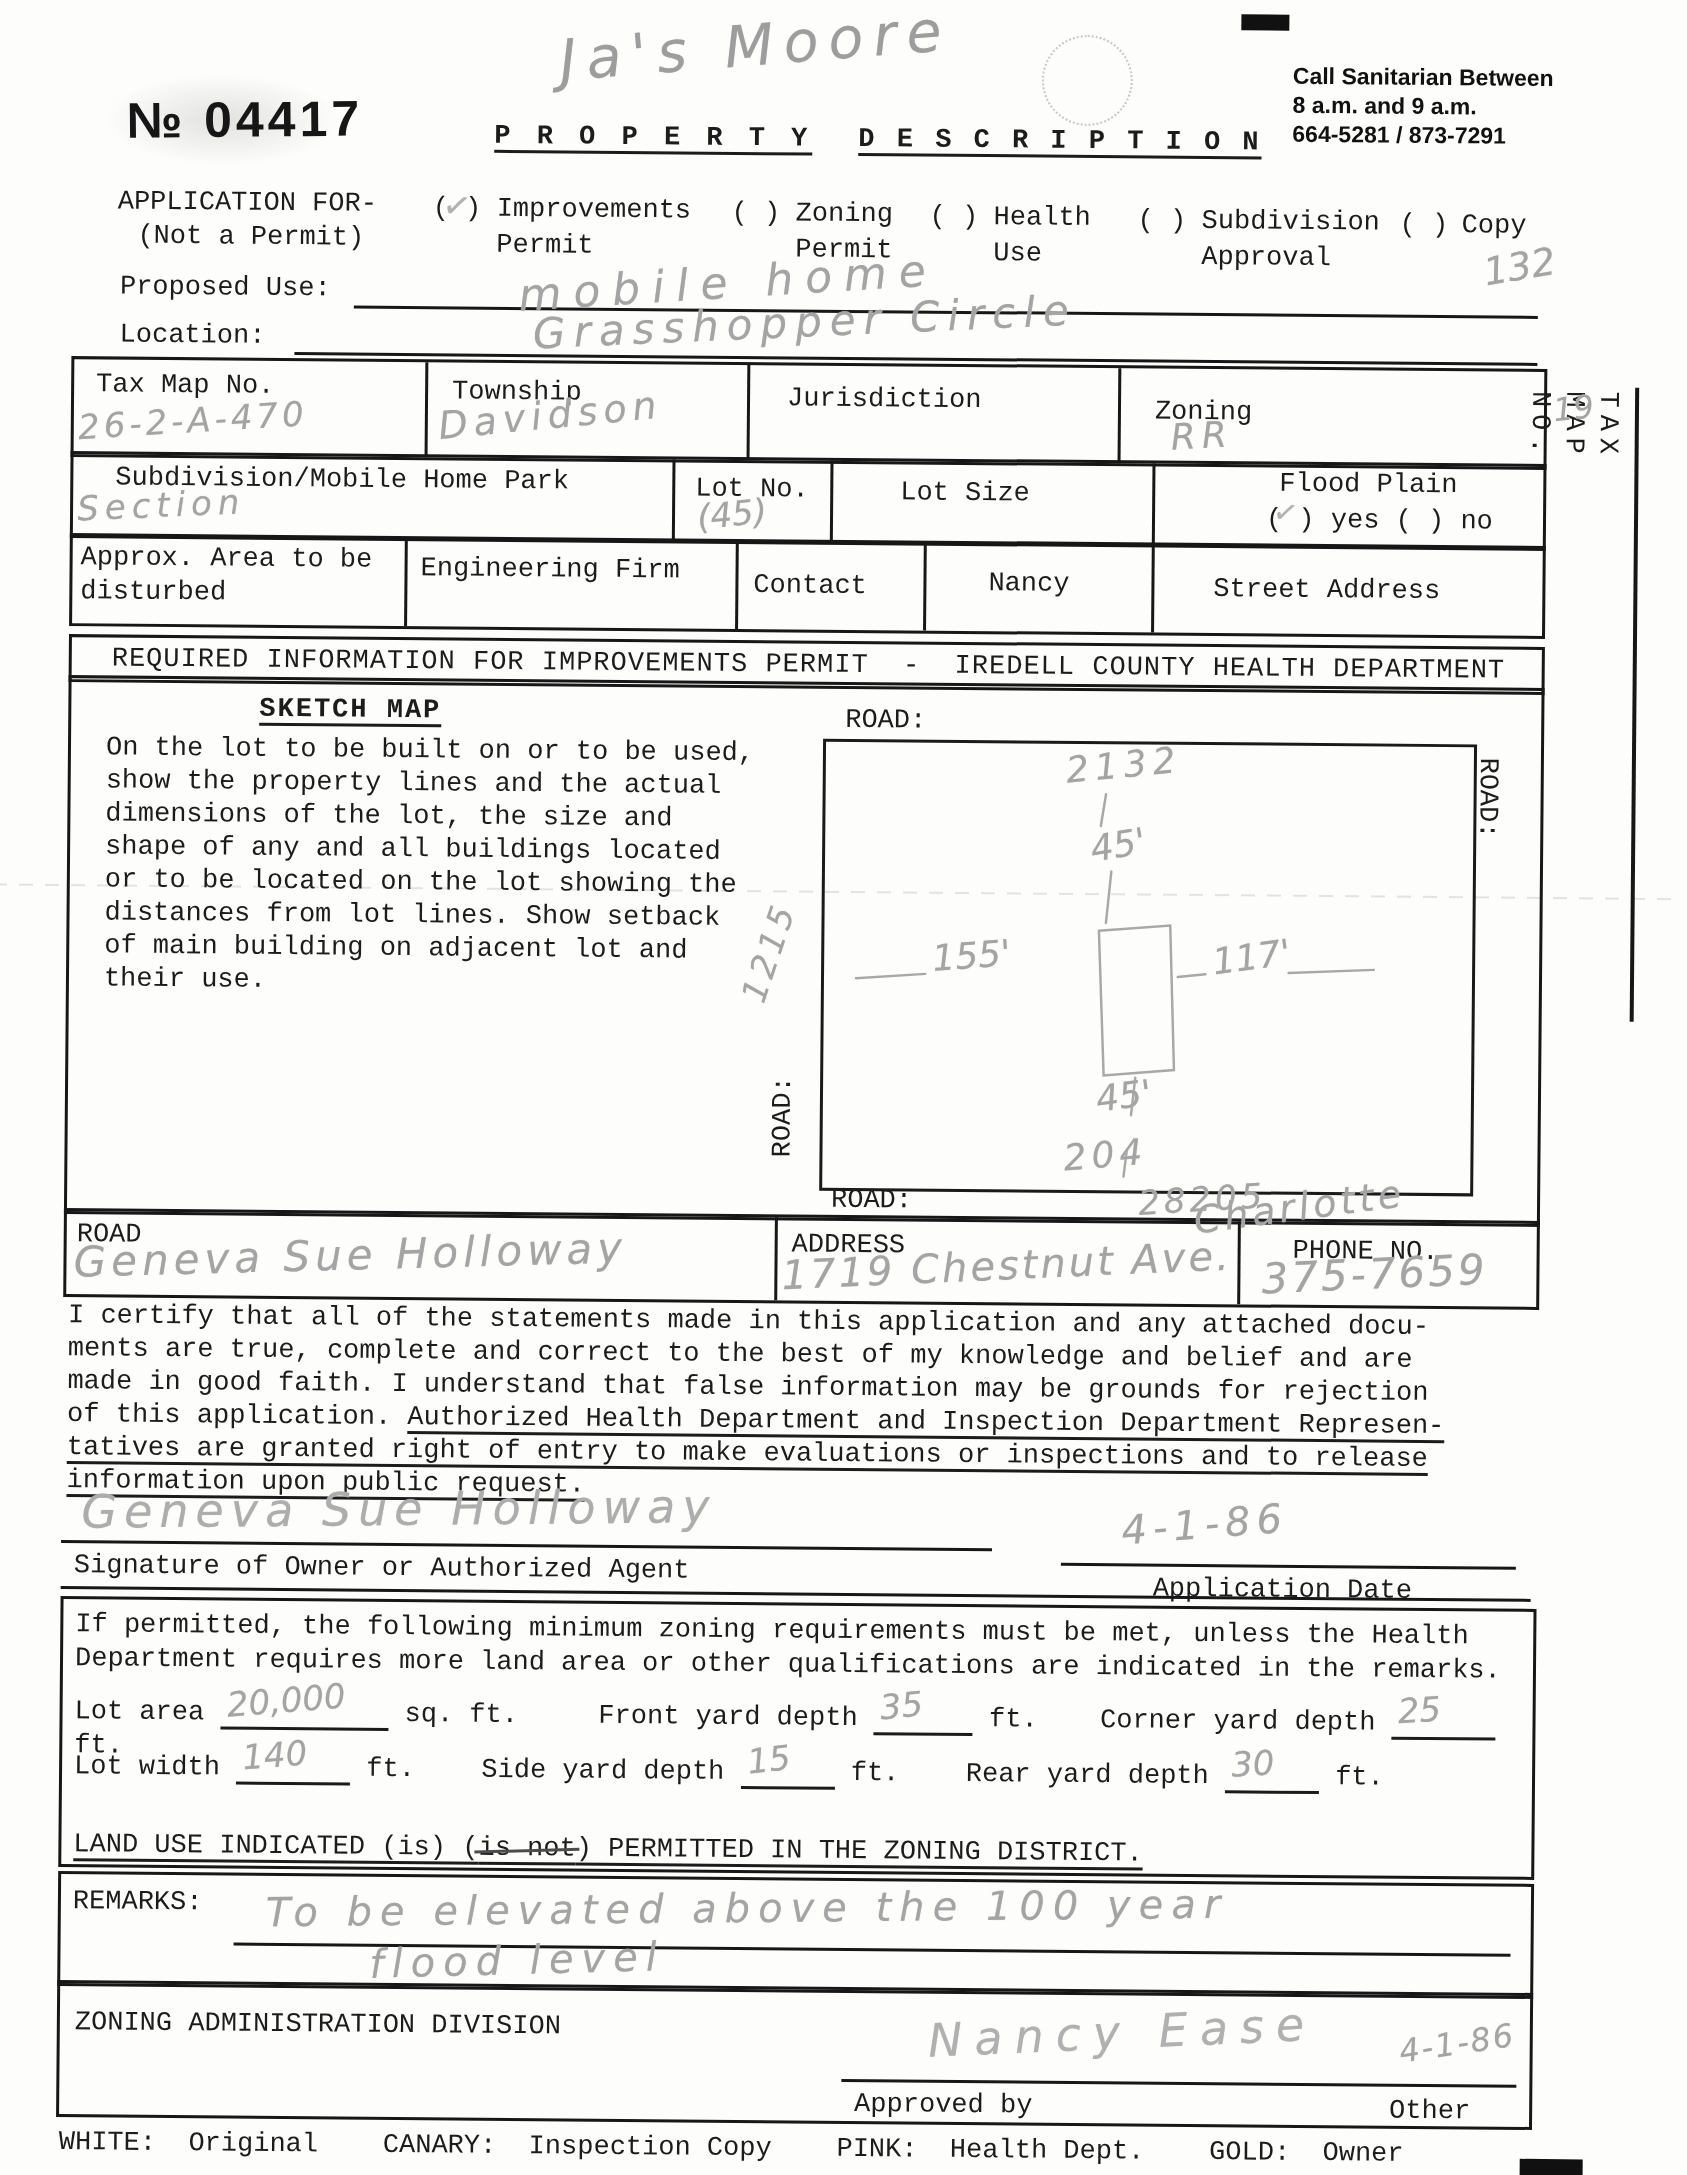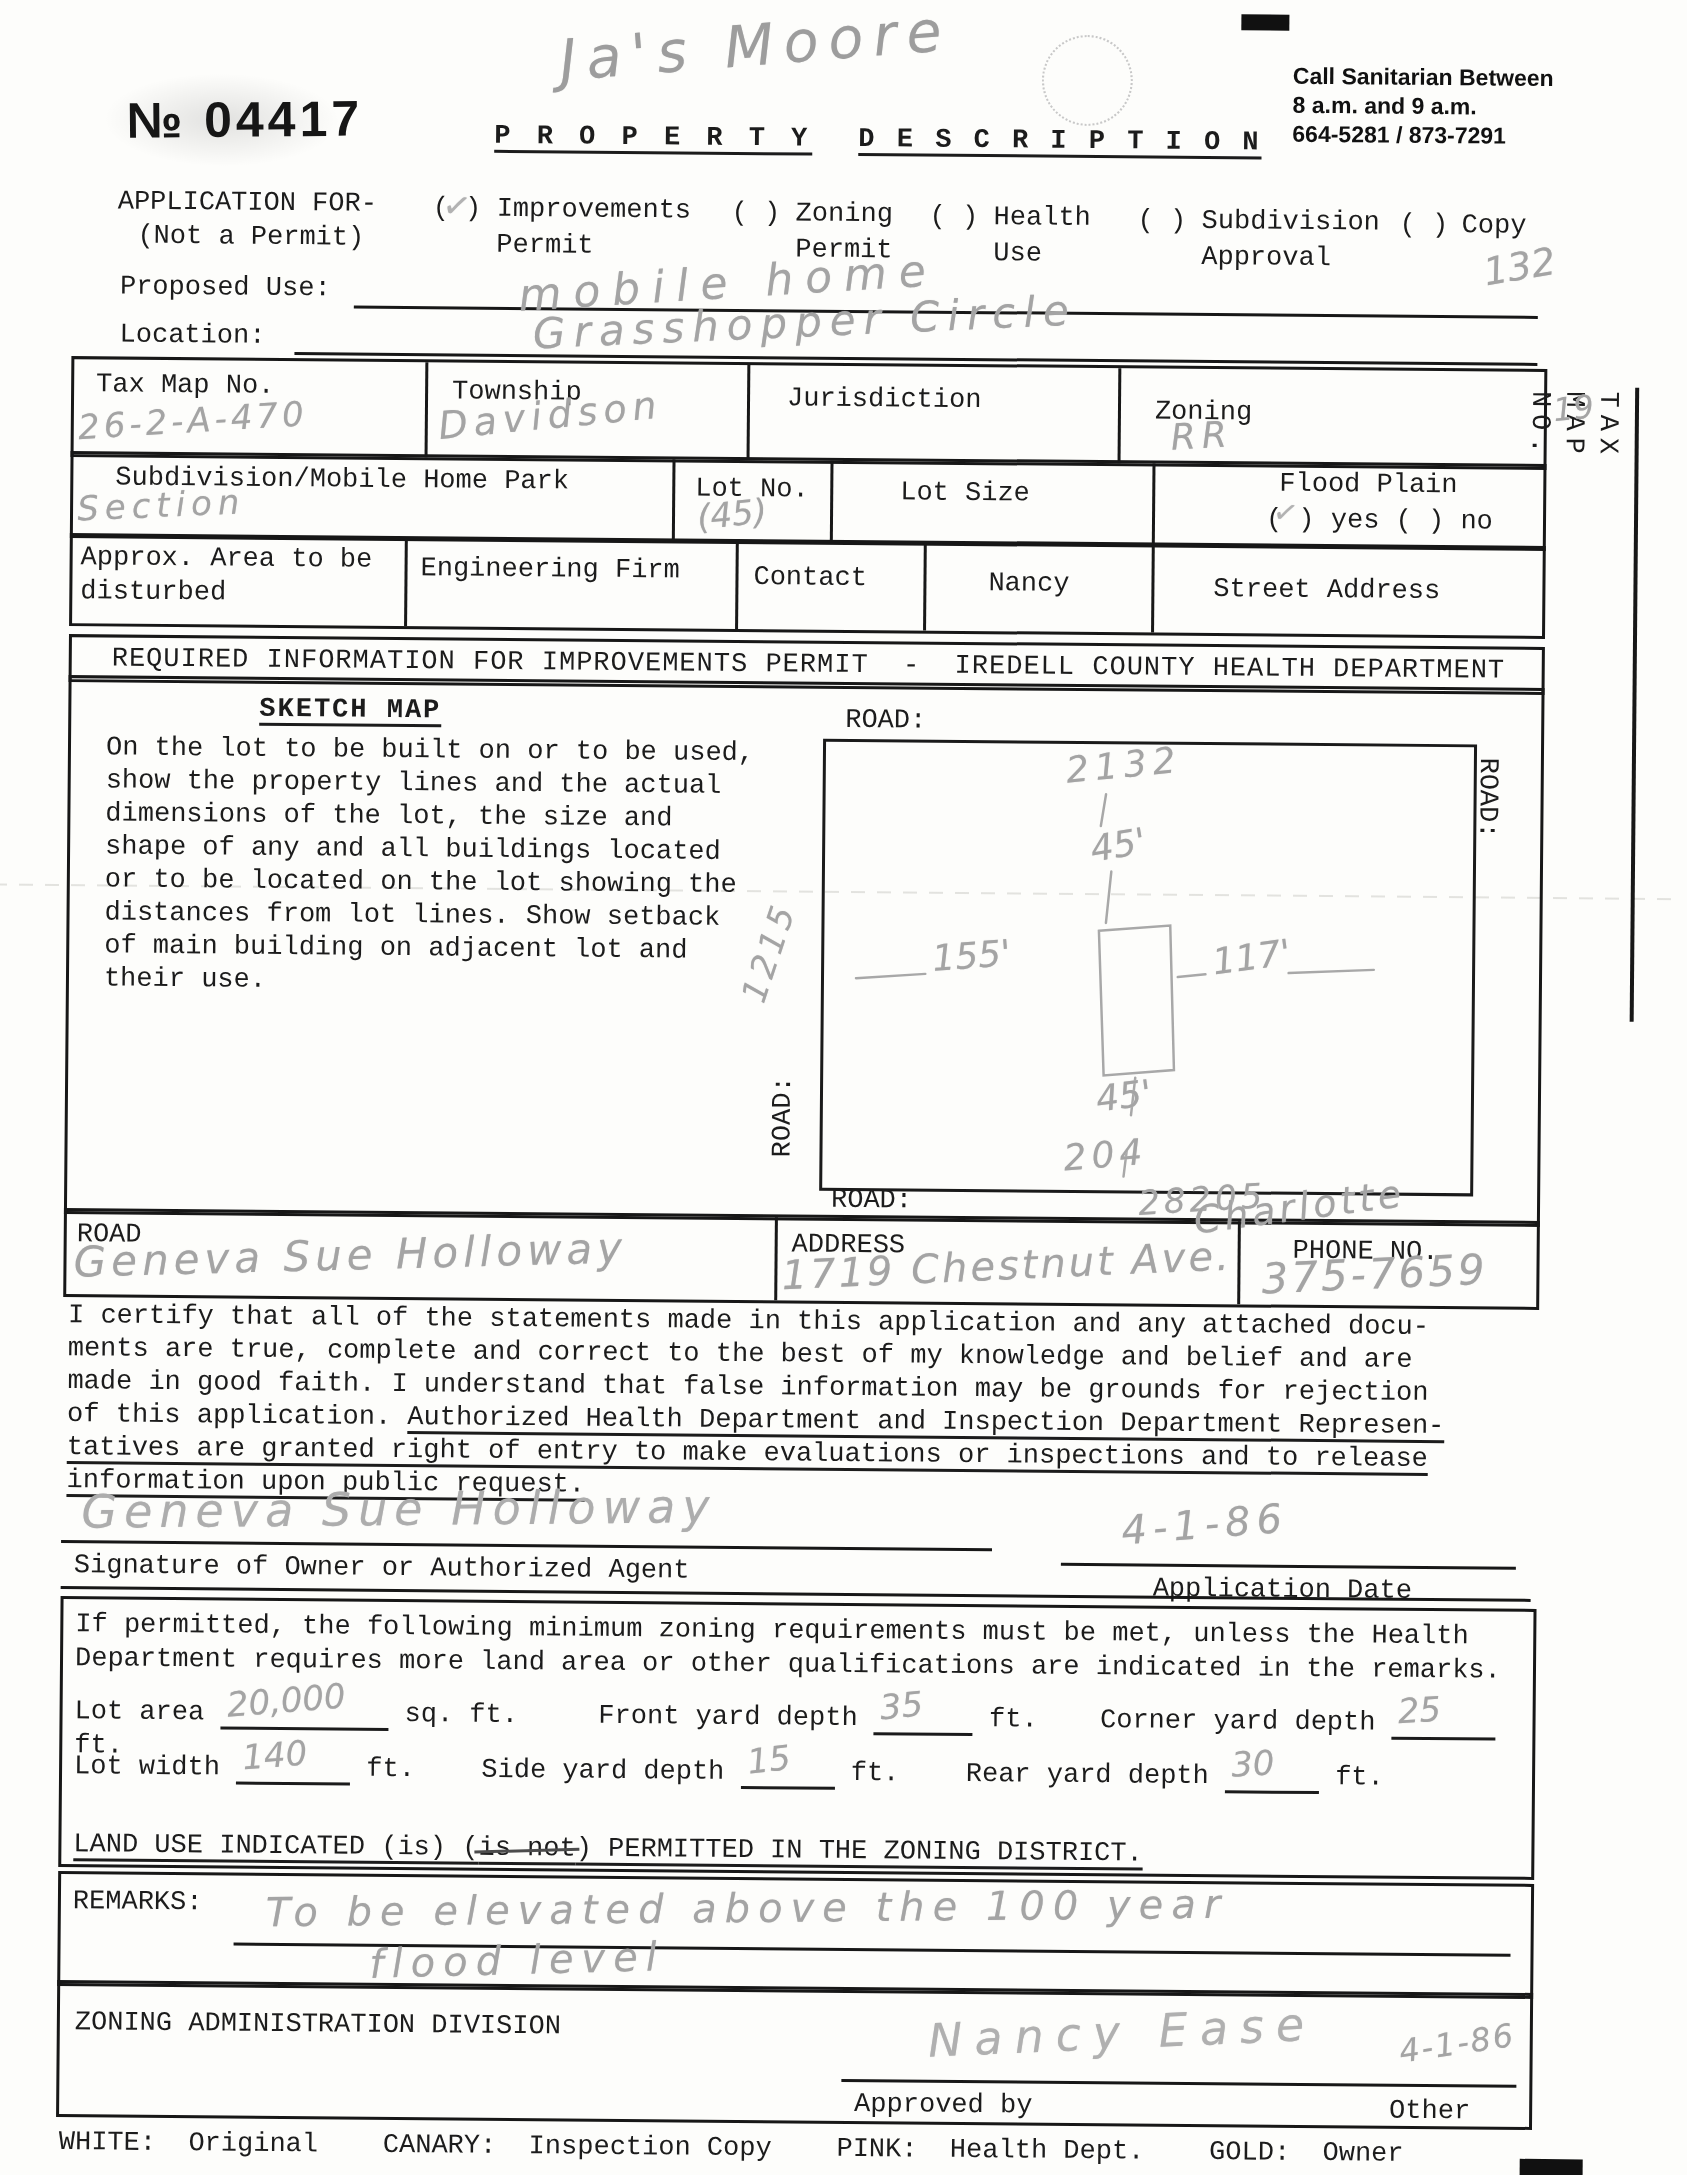--- a/index.html
+++ b/index.html
@@ -105,21 +105,21 @@
     </div>
 
     <div class="box" style="left:74px;top:533px;width:1470px;height:87px;">
       <div class="vline" style="left:332px;"></div>
       <div class="vline" style="left:663px;"></div>
       <div class="vline" style="left:851px;"></div>
       <div class="vline" style="left:1079px;"></div>
       <div class="abs mono pre" style="left:8px;top:4px;">Approx. Area to be
 disturbed</div>
       <div class="abs mono" style="left:348px;top:12px;">Engineering Firm</div>
-      <div class="abs mono" style="left:681px;top:18px;">Contact</div>
+      <div class="abs mono" style="left:681px;top:26px;">Contact</div>
       <div class="abs mono" style="left:916px;top:22px;">Nancy</div>
       <div class="abs mono" style="left:1141px;top:26px;">Street Address</div>
     </div>
 
     <div class="box" style="left:74px;top:634px;width:1470px;height:42px;">
       <div class="abs mono prewrap" style="left:40px;top:4px;letter-spacing:1px;">REQUIRED INFORMATION FOR IMPROVEMENTS PERMIT  -  IREDELL COUNTY HEALTH DEPARTMENT</div>
     </div>
 
     <div class="box" style="left:74px;top:675px;width:1470px;height:533px;">
       <div class="abs mono bold u" style="left:188px;top:12px;letter-spacing:2px;">SKETCH MAP</div>

